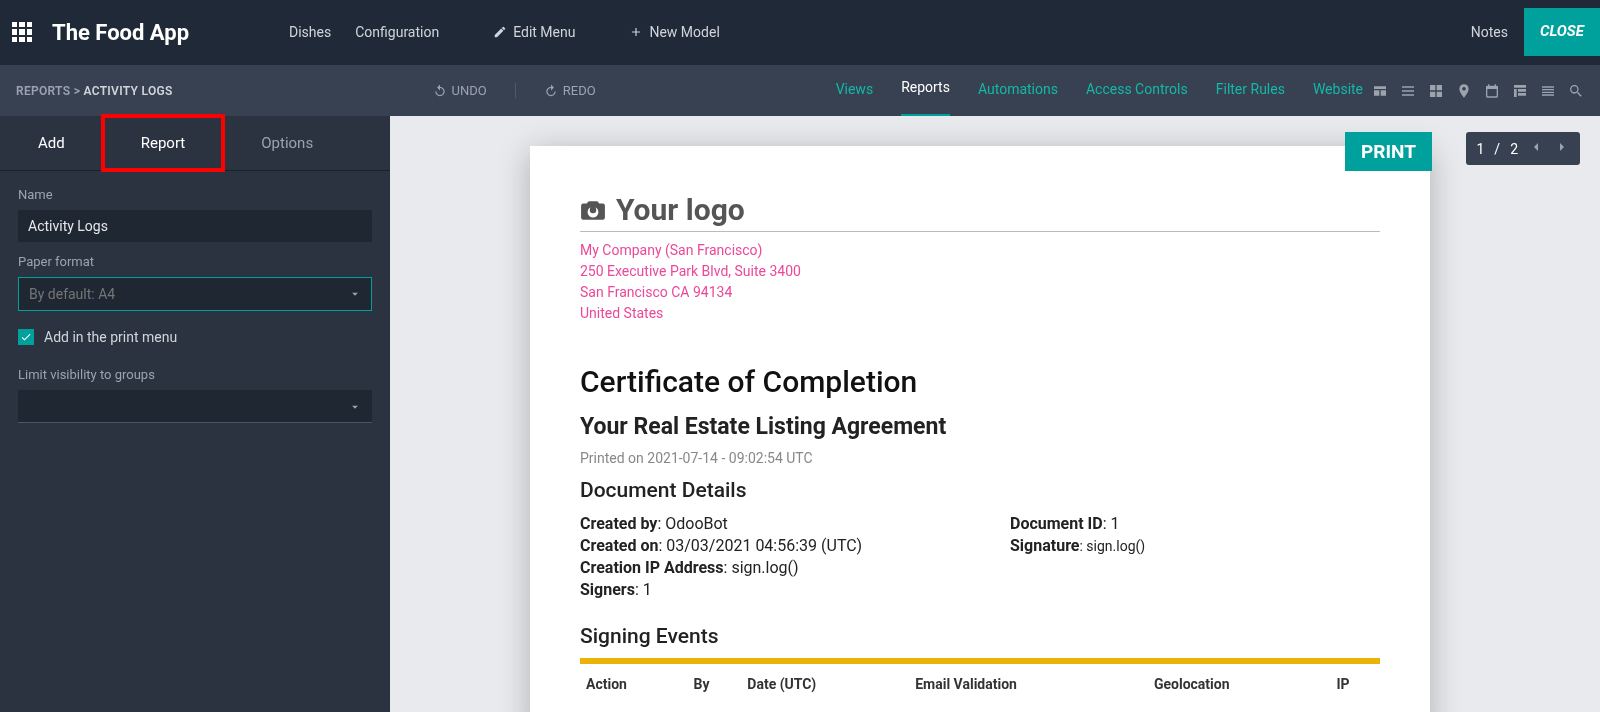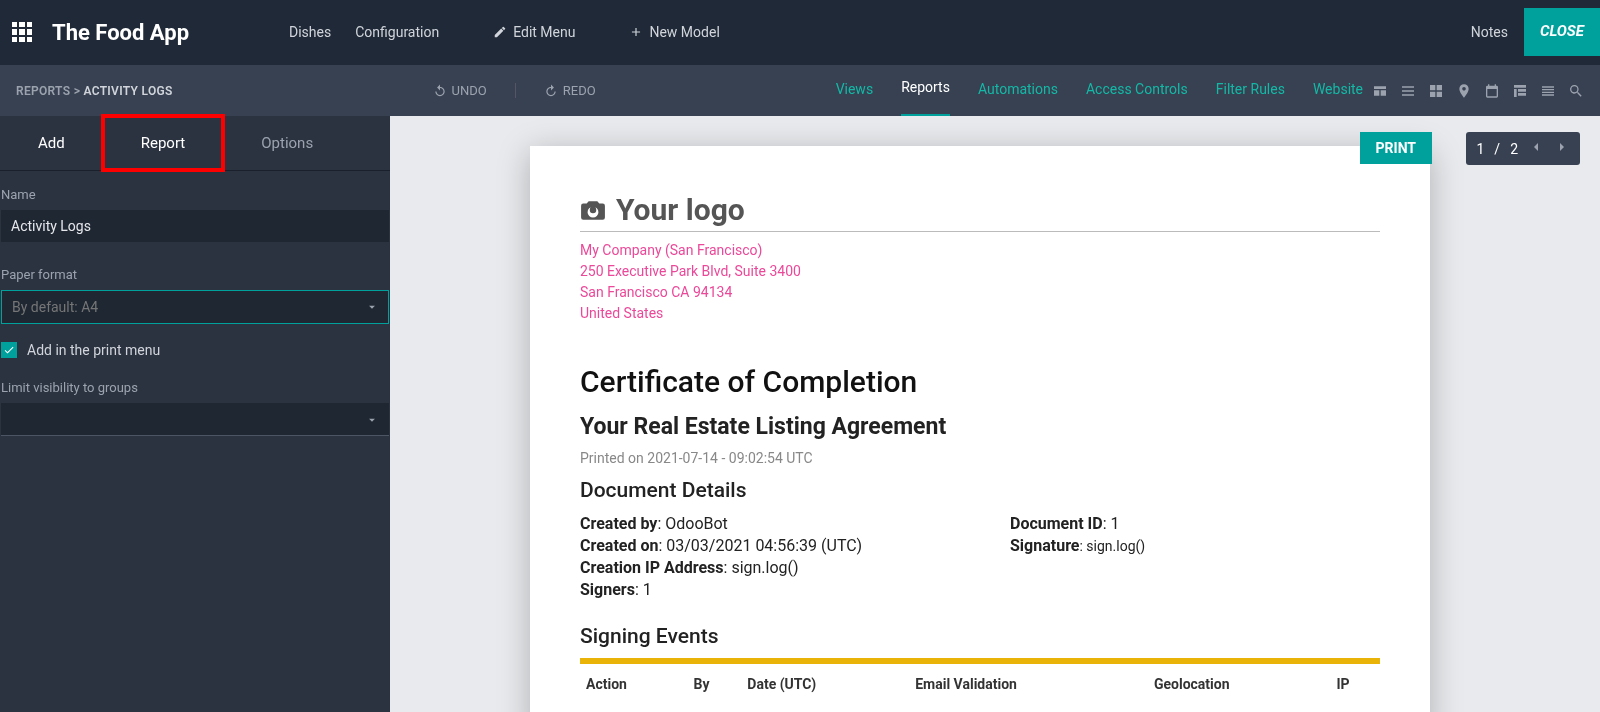--- a/index.html
+++ b/index.html
@@ -30,34 +30,34 @@
     .view-icons { display: flex; gap: 12px; margin-left: auto; color: #9ca3af;}
     .view-icons span { cursor: pointer; display:inline-flex; align-items:center;}
 
     
     .content { display: flex; height: calc(712px - 100px); }
     .sidebar { width: 390px; background: #2b3340; }
     .side-tabs { display: flex; border-bottom: 1px solid #1a202c;}
     .side-tab { flex: 0 0 auto; padding: 18px 38px; color: #9ca3af; cursor: pointer; font-size: 15px;}
     .side-tab.white { color: #fff; }
     .side-tab.highlighted { outline: 4px solid #ff0000; outline-offset: -2px; color:#fff;}
-    .side-body { padding: 16px 1px; }
+    .side-body { padding: 16px 18px; }
     .field-label { color: #9ca3af; font-size: 13px; margin-bottom: 8px; display:block;}
     .text-input { width: 100%; background: #1f2733; border: none; color: #e5e7eb; padding: 8px 10px; font-size: 14px; }
     .select-wrap { position: relative; margin-top:4px;}
     .select-input { width: 100%; background: #1f2733; border: 1px solid #00a09d; color: #7b8494; padding: 8px 10px; font-size: 14px; }
     .select-plain { width: 100%; background: #1f2733; border: none; border-bottom:1px solid #4b5563; color: #e5e7eb; padding: 8px 10px; font-size: 14px; }
     .chev { position: absolute; right: 10px; top: 10px; color: #9ca3af; pointer-events:none;}
     .chk-row { display: flex; align-items: center; gap: 10px; margin: 18px 0 22px; color:#d1d5db; font-size:14px;}
     .chk { width: 16px; height: 16px; background: #00a09d; display:inline-flex; align-items:center; justify-content:center; cursor:pointer;}
     .chk svg { width:12px; height:12px; fill:#fff;}
 
     
     .preview-area { flex:1; background:#e8eaed; position:relative; overflow:hidden;}
-    .print-btn { position:absolute; top:16px; right:168px; background:#00a09d; color:#fff; font-weight:700; padding:8px 16px; cursor:pointer; font-size:14px; z-index:5;}
+    .print-btn { position:absolute; top:16px; right:168px; background:#00a09d; color:#fff; font-weight:700; padding:8px 16px; cursor:pointer; font-size:19px; z-index:5;}
     .pager { position:absolute; top:16px; right:20px; background:#374151; color:#fff; display:flex; align-items:center; gap:10px; padding:7px 10px; border-radius:3px; z-index:5;}
     .pager .arrow { color:#9ca3af; cursor:pointer;}
     .doc { position:absolute; top:30px; left:140px; width:900px; background:#fff; color:#222; padding:46px 50px 30px; box-shadow: 0 6px 30px rgba(0,0,0,.25); font-family: Georgia, 'Times New Roman', serif;}
     .logo-row { display:flex; align-items:center; gap:10px; color:#555; font-size:30px; font-weight:700; margin-bottom:4px;}
     .hr { border:none; border-top:1px solid #bbb; margin: 2px 0 8px;}
     .co-line { font-size:14px; color:#ec4899; line-height:1.5;}
     .section-title { font-size:30px; font-weight:500; margin-top:40px; color:#111;}
     .sub-title { font-size:23px; font-weight:700; margin-top:14px; color:#222;}
     .printed { font-size:14px; color:#888; margin-top:10px;}
     .section-h { font-size:21px; font-weight:500; margin-top:12px; color:#222;}
@@ -188,21 +188,21 @@
   <div class="sidebar">
     <div class="side-tabs">
       <div class="side-tab white">Add</div>
       <div class="side-tab highlighted">Report</div>
       <div class="side-tab">Options</div>
     </div>
     <div class="side-body">
       <label class="field-label">Name</label>
       <input class="text-input" value="Activity Logs" style="">
 
-      <label class="field-label" style="margin-top:25px;">Paper format</label>
+      <label class="field-label" style="margin-top:12px;">Paper format</label>
       <div class="select-wrap">
         <input class="select-input" placeholder="By default: A4" style="">
         <span class="chev">
           <svg class="ic" viewBox="0 0 24 24">
               <path d="M7 10l5 5 5-5z"></path>
             </svg>
         </span>
       </div>
 
       <div class="chk-row">

